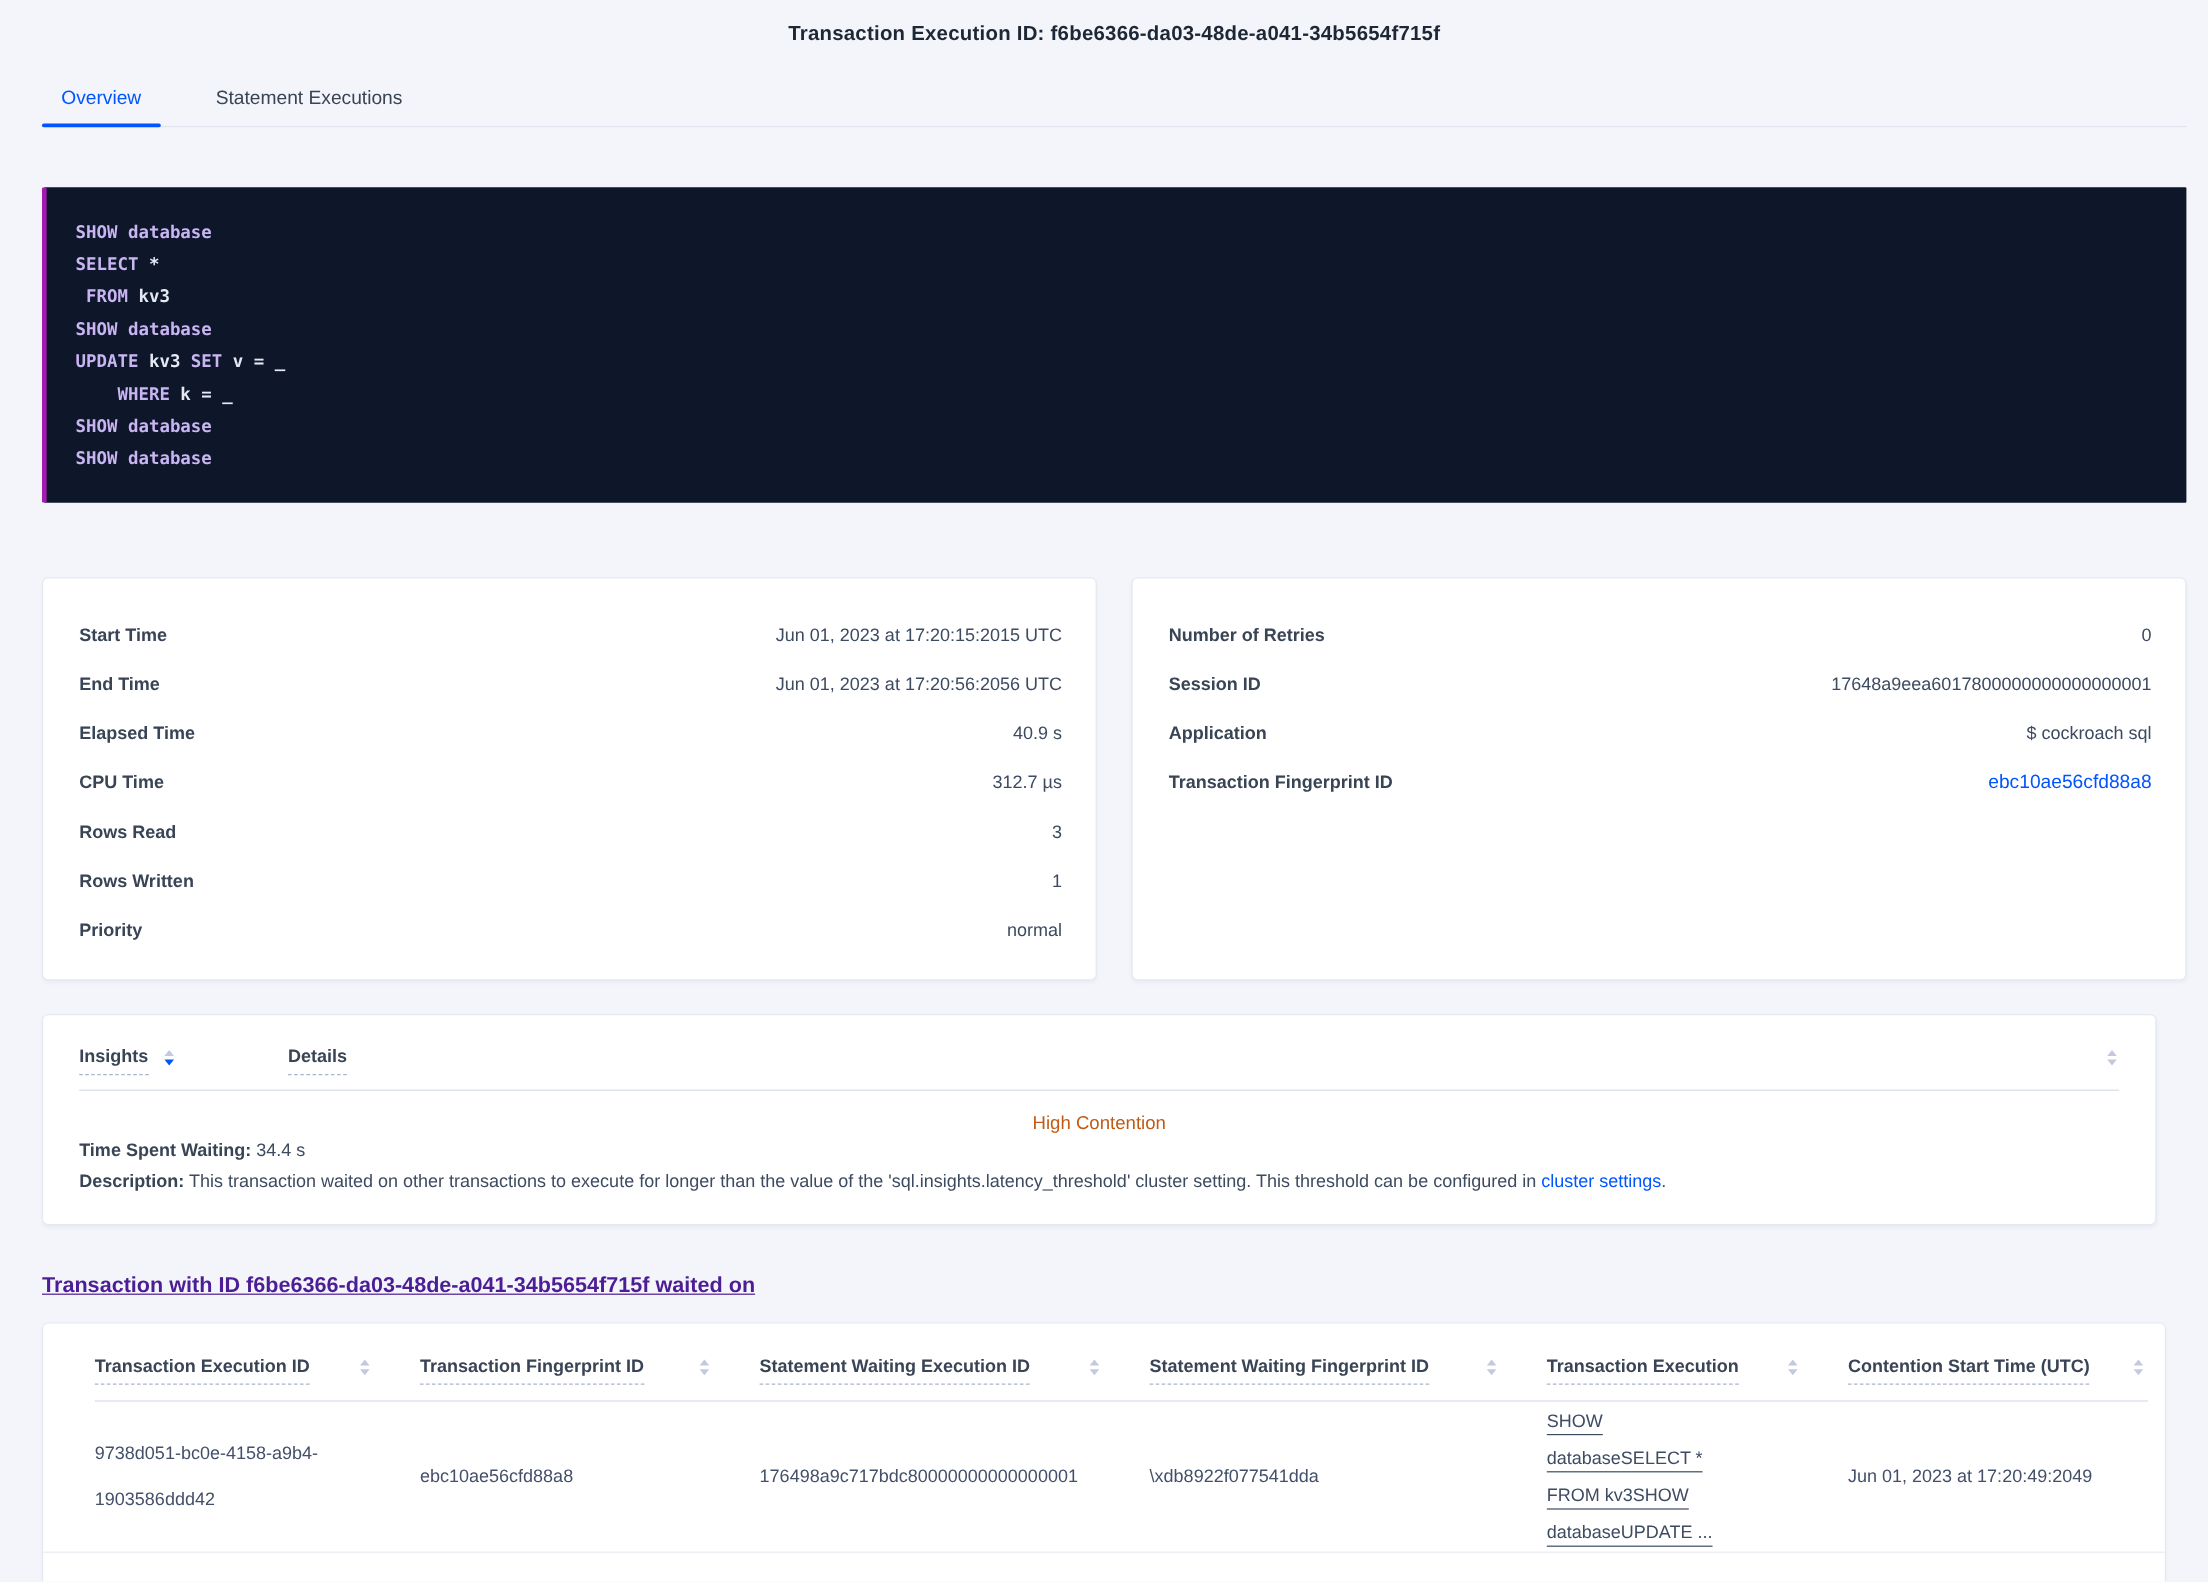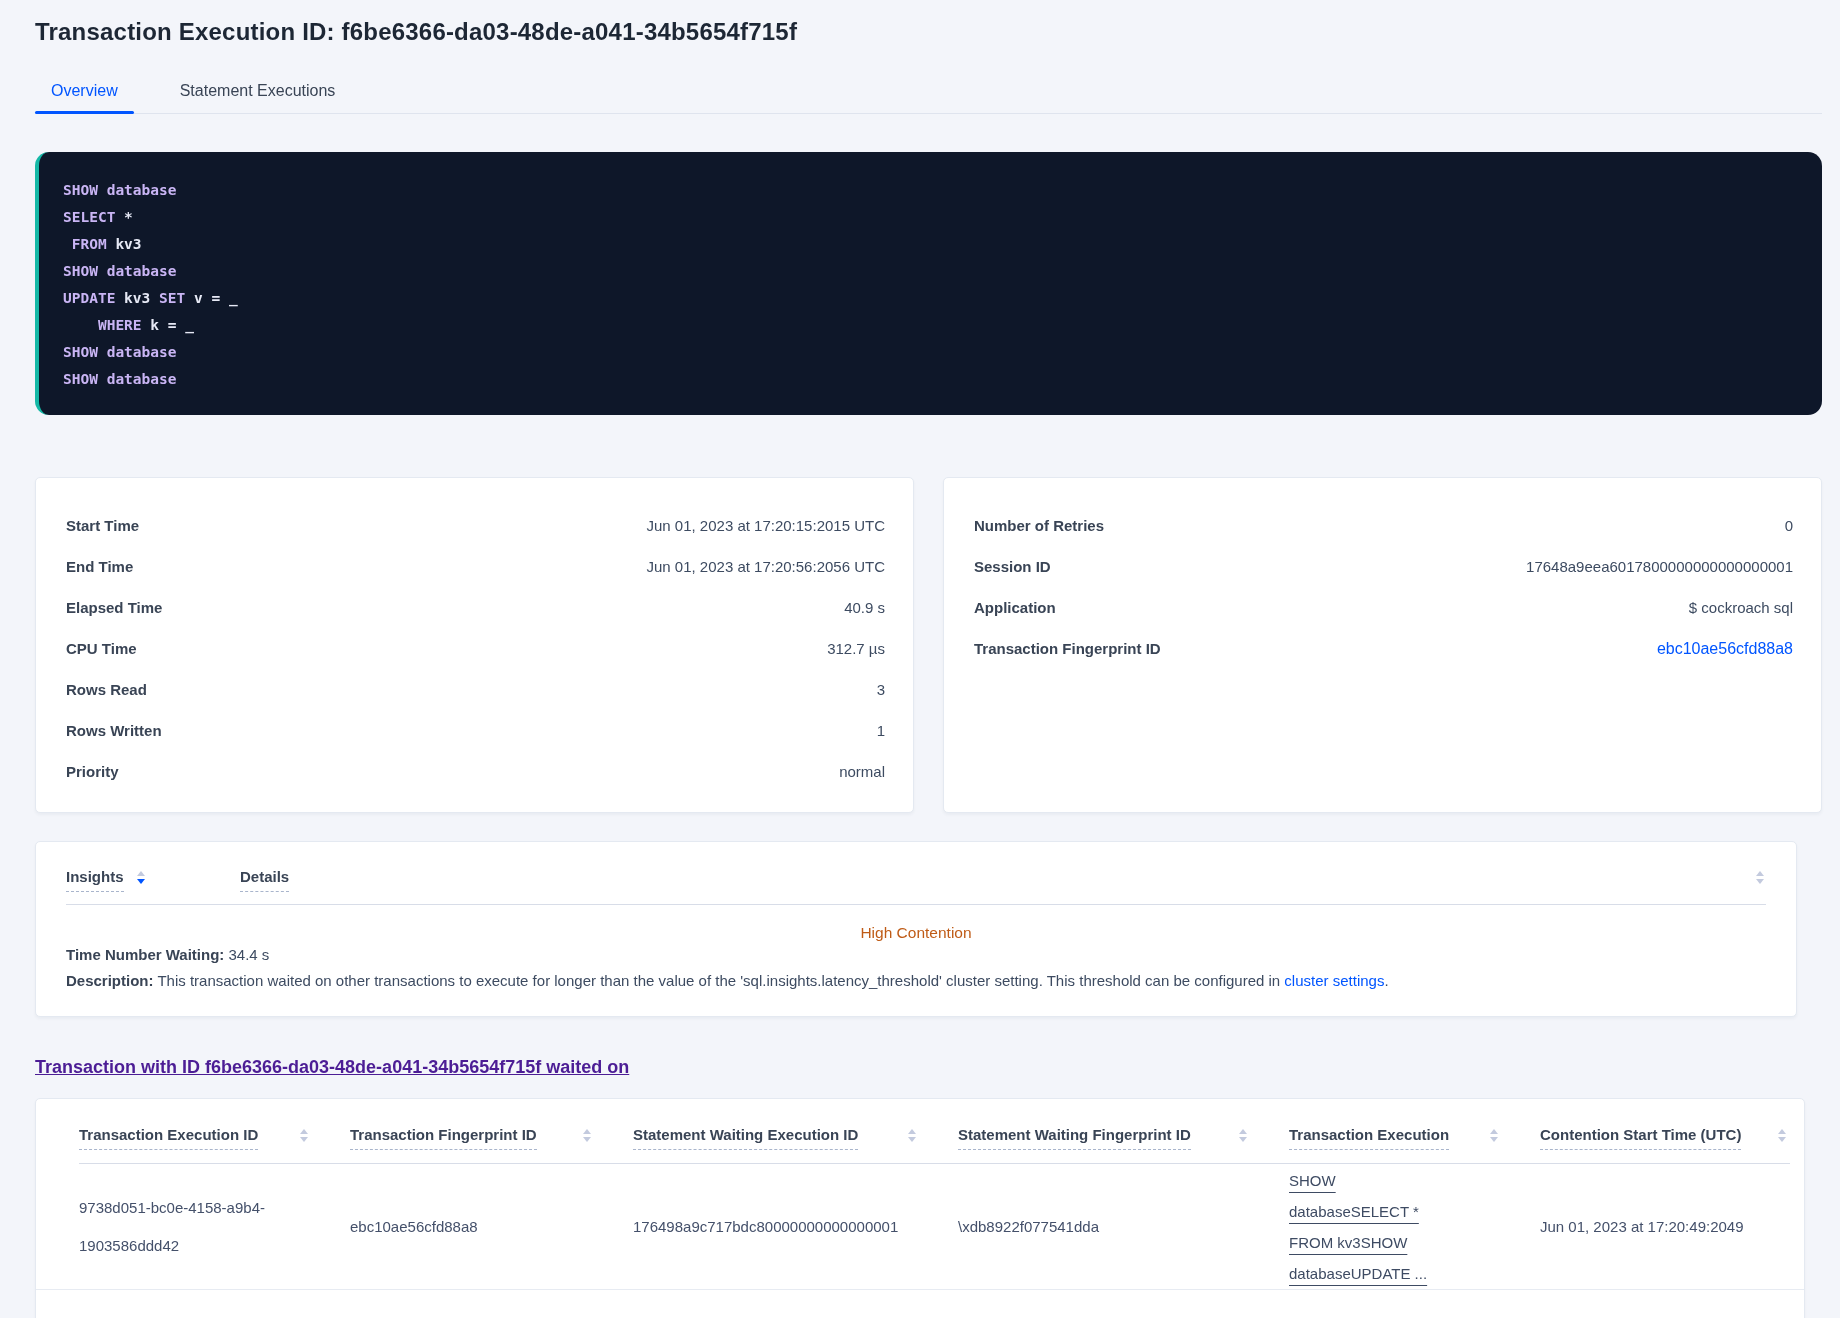--- a/index.html
+++ b/index.html
@@ -5,30 +5,30 @@
   * { box-sizing: border-box; }
   html,body { margin:0; padding:0; }
   body {
     width:1840px; height:1318px; overflow:hidden;
     background:#f3f5fa; color:#394455;
     font-family:"Liberation Sans", sans-serif;
   }
   .container { width:1787px; margin-left:35px; }
 
   
-  .page-title { font-size:24px; font-weight:700; color:#1d2735; margin:18px 0 0 0; letter-spacing:.2px; }
+  .page-title { font-size:17px; font-weight:700; color:#1d2735; margin:18px 0 0 0; letter-spacing:.2px;text-align:center; }
   .tabbar { display:flex; gap:30px; margin-top:26px; border-bottom:1px solid #dfe4ee; }
   .tab { font-size:16px; padding:10px 16px 13px 16px; color:#394455; position:relative; cursor:pointer; }
   .tab.active { color:#0055ff; }
   .tab.active::after { content:""; position:absolute; left:0; right:0; bottom:-1px; height:3px; background:#0055ff; border-radius:2px; }
 
   
   .sqlbox {
-    margin-top:38px; height:263px; background:#0e1729; border-radius:14px;
-    border-left:4px solid #14b8a6; padding:25px 24px;
+    margin-top:50px; height:263px; background:#0e1729; border-radius:1px;
+    border-left:4px solid #a21caf; padding:25px 24px;
   }
   .sqlcode { margin:0; font-family:"DejaVu Sans Mono", monospace; font-size:14.5px; font-weight:700; line-height:27px; color:#e6e9f5; }
   .code-line { white-space:pre; }
   .code-line .kw { color:#c9b5f4; }
   .code-line .pl { color:#e6e9f5; }
 
   
   .card { background:#fff; border:1px solid #e4e9f1; border-radius:5px; box-shadow:0 2px 3px rgba(60,72,100,.05); }
   .cards-row { display:flex; gap:29px; margin-top:62px; }
   .summary-card { flex:1; height:336px; padding:27px 28px 0 30px; }
@@ -162,21 +162,21 @@
       </div>
       <span class="arrows ins-far-arrows">
           <i class="up"></i>
           <i class="dn"></i>
         </span>
     </div>
     <div class="ins-divider"></div>
     <div class="ins-row">
       <div class="ins-type">High Contention</div>
       <div class="ins-details">
-        <p><strong>Time Number Waiting:</strong><span> 34.4 s</span></p>
+        <p><strong>Time Spent Waiting:</strong><span> 34.4 s</span></p>
         <p><strong>Description:</strong><span> This transaction waited on other transactions to execute for longer than the value of the 'sql.insights.latency_threshold' cluster setting. This threshold can be configured in </span><a class="link">cluster settings</a><span>.</span></p>
       </div>
     </div>
   </section>
 
   <h2 class="waited-heading">Transaction with ID f6be6366-da03-48de-a041-34b5654f715f waited on</h2>
 
   <section class="card table-card">
     <div class="trow thead" id="waited-head">
         <div class="th">

